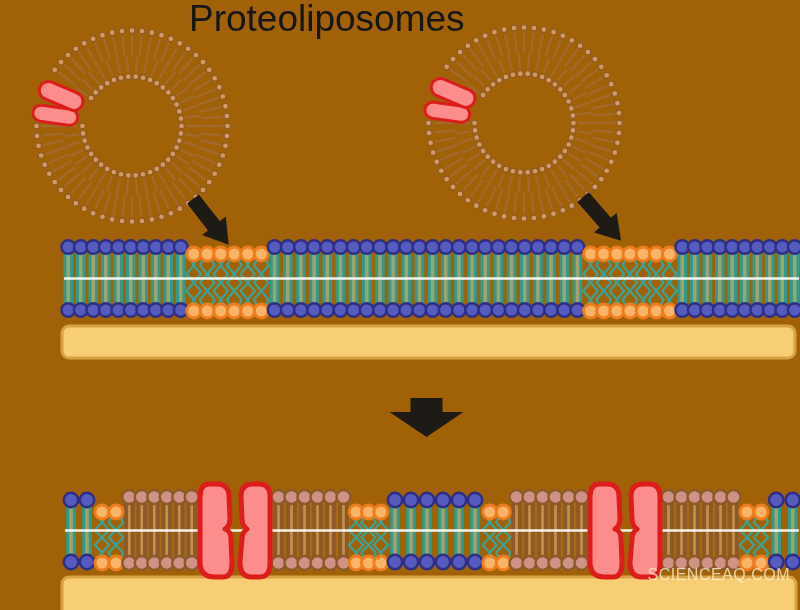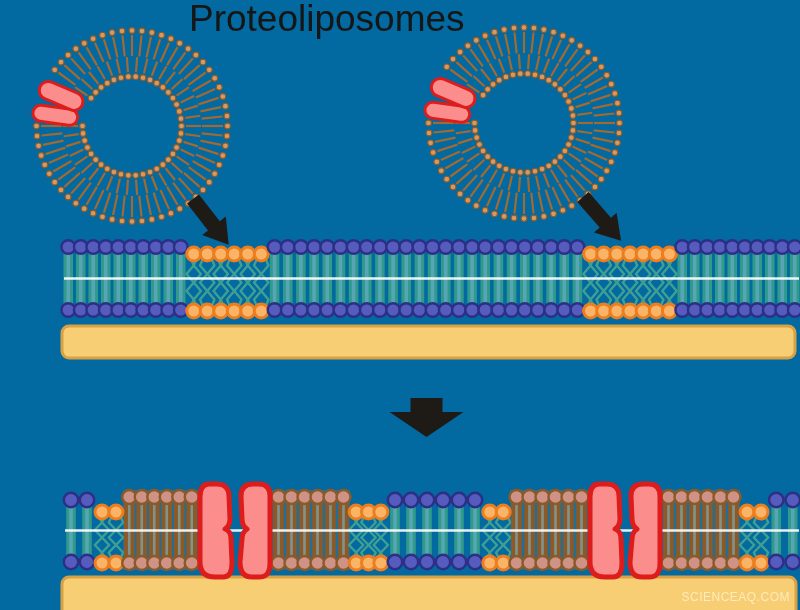--- a/index.html
+++ b/index.html
@@ -1,22 +1,22 @@
 <!DOCTYPE html>
 <html><head>
 <meta charset="utf-8">
 <style>
   html,body{margin:0;padding:0;background:#ffffff;}
-  .stage{position:relative;width:800px;height:610px;overflow:hidden;background:#0369a1;
+  .stage{position:relative;width:800px;height:610px;overflow:hidden;background:#a16207;
          font-family:"Liberation Sans",sans-serif;}
   .stage svg{position:absolute;left:0;top:0;}
   .t{position:absolute;color:#161616;white-space:nowrap;line-height:1.2;}
   .title{left:189px;top:-3px;font-size:37px;}
   .slb{left:224px;top:312px;font-size:35px;}
-  .wm{right:10px;top:590px;font-size:12px;letter-spacing:0.5px;
+  .wm{right:10px;top:565px;font-size:16px;letter-spacing:0.5px;
       color:rgba(255,244,214,0.75);}
 </style>
 </head>
 <body>
 
 <div class="stage">
   <svg id="art" width="800" height="610" viewBox="0 0 800 610">
       <g>
         <rect x="62" y="326" width="733" height="32" rx="7" fill="#F8CE74" stroke="#D8A144" stroke-width="3"></rect>
       </g>

